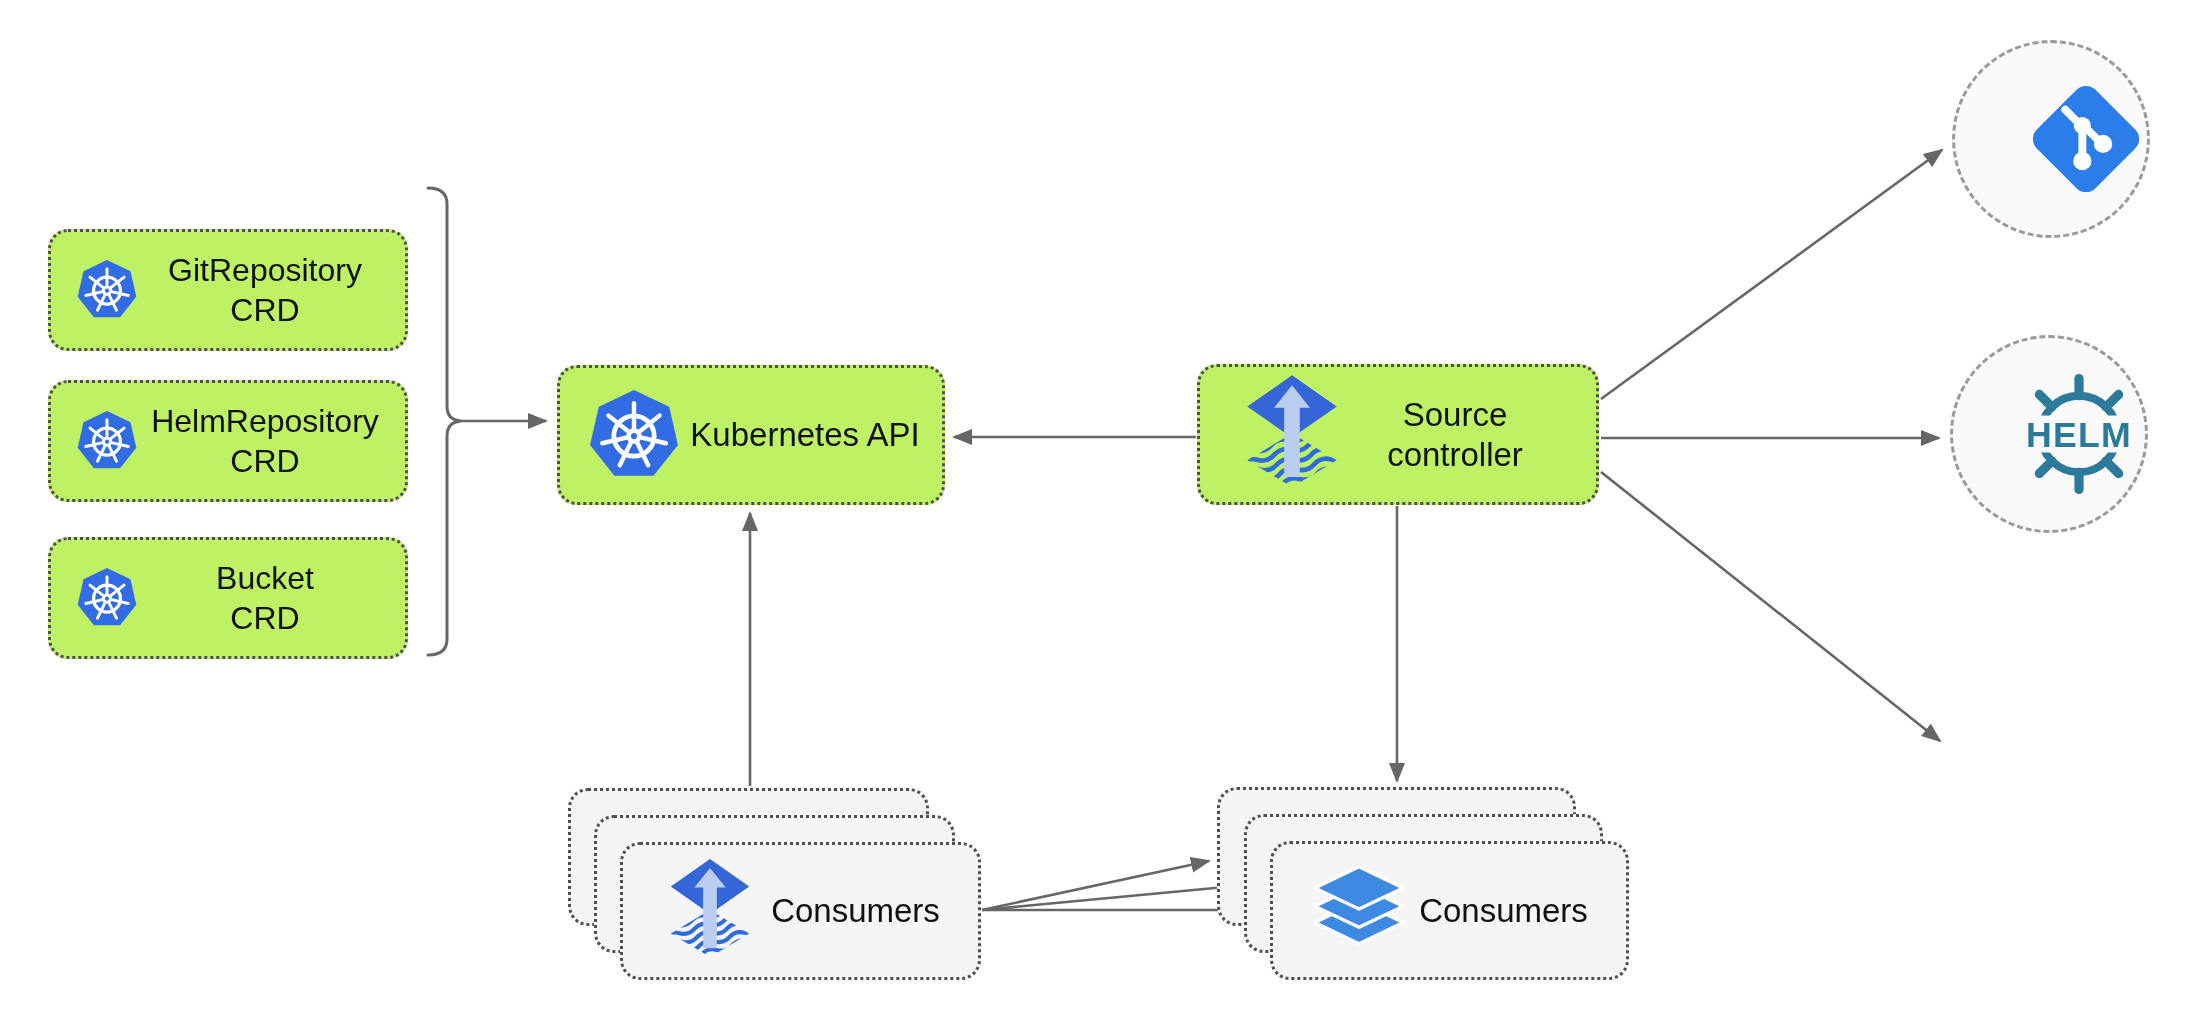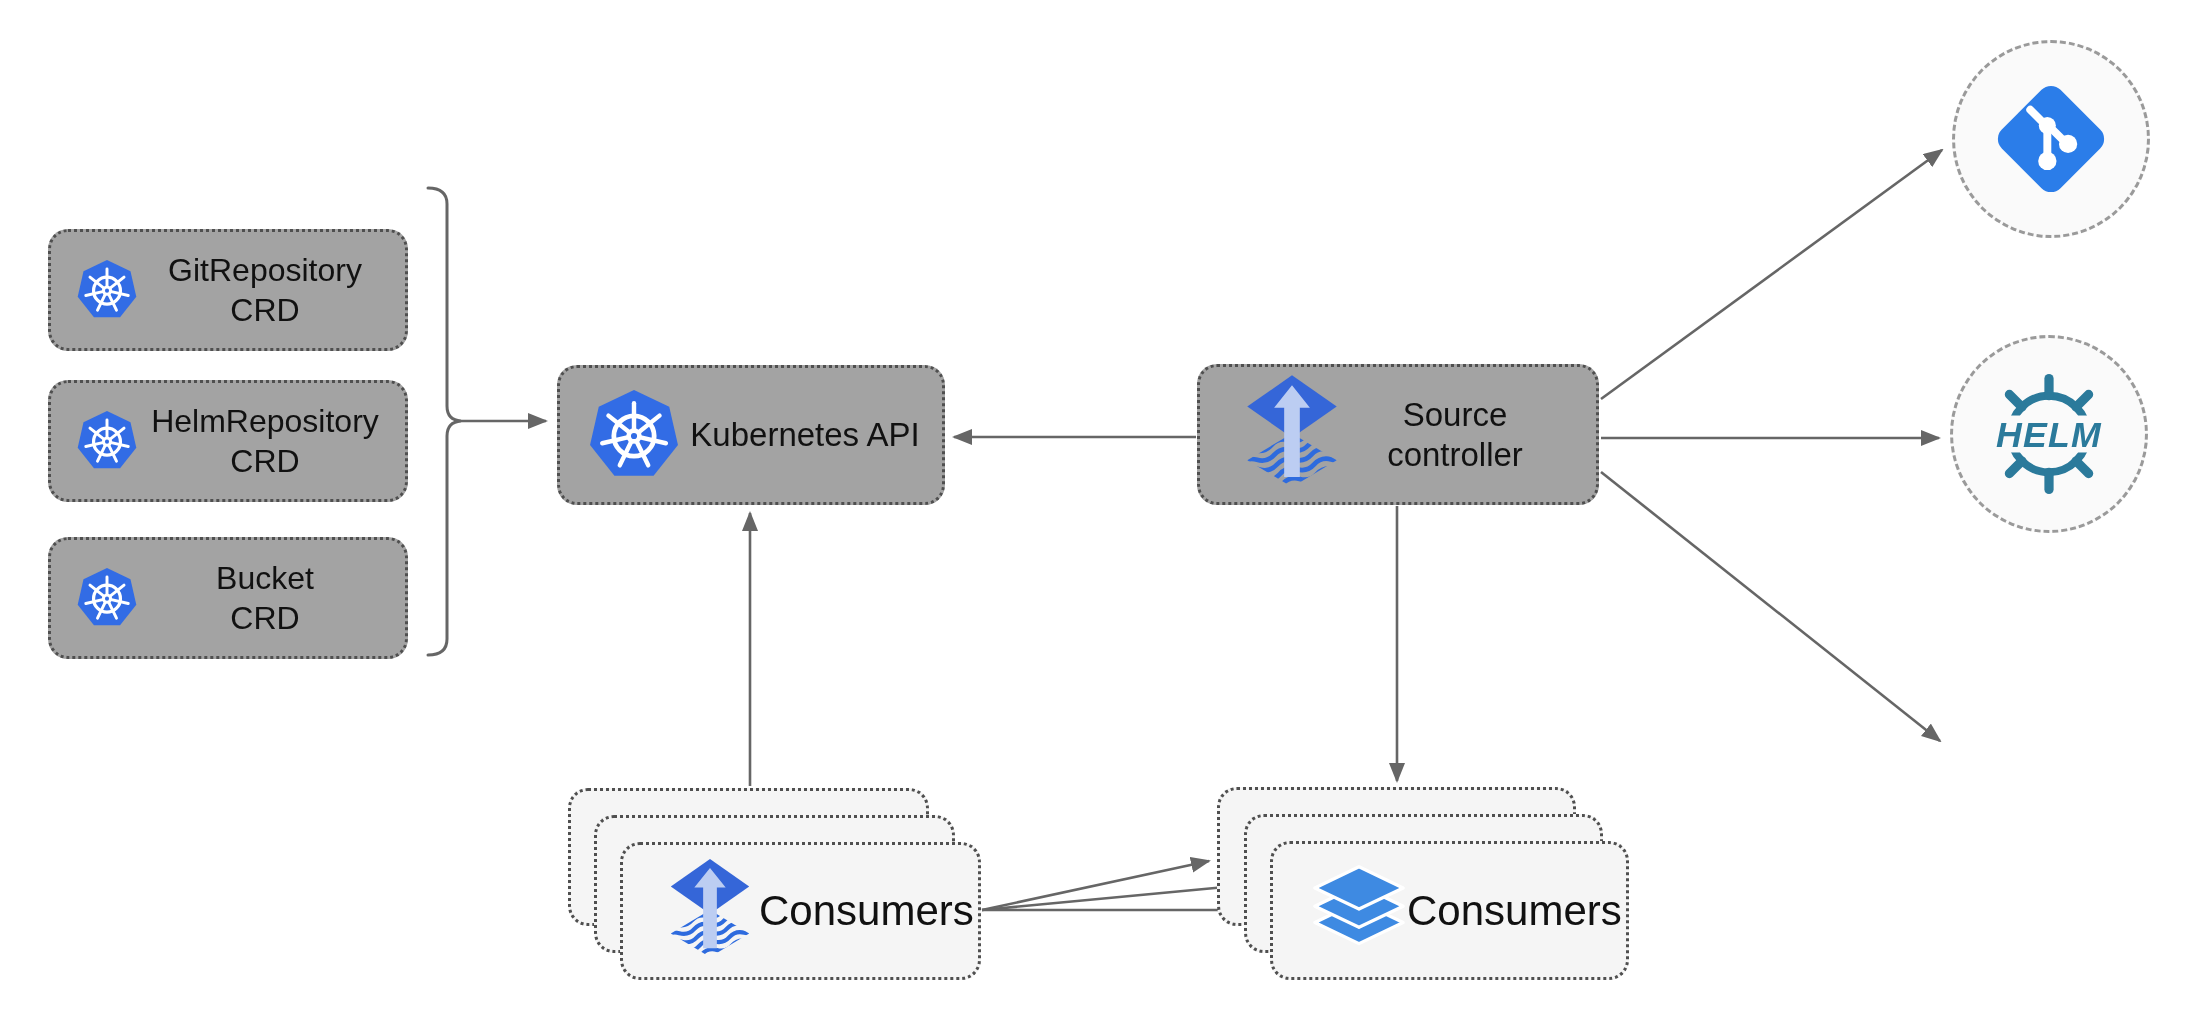--- a/index.html
+++ b/index.html
@@ -8,21 +8,21 @@
     width:2196px; height:1030px;
     font-family:"Liberation Sans", sans-serif;
     position:relative; overflow:hidden;
   }
   #canvas { position:relative; width:2196px; height:1030px; background:#ffffff; }
 
   svg.connectors { position:absolute; left:0; top:0; width:2196px; height:1030px; pointer-events:none; }
 
   .node {
     position:absolute;
-    background:#a3a3a3;
+    background:#bef264;
     border:3px dotted #4F4F4F;
     border-radius:20px;
     display:flex; align-items:center;
   }
   .node .icon { flex:0 0 auto; display:flex; align-items:center; justify-content:center; }
   .node .icon svg { display:block; }
   .node .label {
     flex:1 1 auto; text-align:center;
     color:#111111; font-size:32px; line-height:40px; font-weight:400;
     padding-right:14px;
@@ -46,31 +46,31 @@
     background:#F5F5F5;
     border:3px dotted #4F4F4F;
     border-radius:20px;
     display:flex; align-items:center;
   }
   .consumers-stack .stack-layer { width:361px; height:138px; }
   .artifacts-stack .stack-layer { width:359px; height:139px; }
   .stack-layer .icon { flex:0 0 auto; display:flex; align-items:center; justify-content:center; }
   .stack-layer .label {
     flex:1 1 auto; text-align:center;
-    color:#111111; font-size:42px; font-weight:400; padding-right:26px;
+    color:#111111; font-size:33px; font-weight:400; padding-right:26px;
   }
   .consumers-stack .front .icon { margin-left:38px; width:98px; height:108px; }
   .artifacts-stack .front .icon { margin-left:38px; width:96px; height:96px; }
 
   .ext-circle {
     position:absolute; width:198px; height:198px;
     border-radius:50%;
     background:#FAFAFA;
     border:3px dashed #9A9A9A;
-    display:flex; align-items:center; justify-content:center;font-style:italic;
+    display:flex; align-items:center; justify-content:flex-end;
   }
   .ext-circle svg { display:block; }
 </style>
 </head>
 <body>
 
 <svg width="0" height="0" style="position:absolute" aria-hidden="true">
   <defs>
     <symbol id="sym-k8s" viewBox="0 0 100 100">
       <polygon points="50,3 13.3,20.7 4.2,60.5 29.6,92.4 70.4,92.4 95.8,60.5 86.7,20.7" fill="#326CE5"></polygon>

